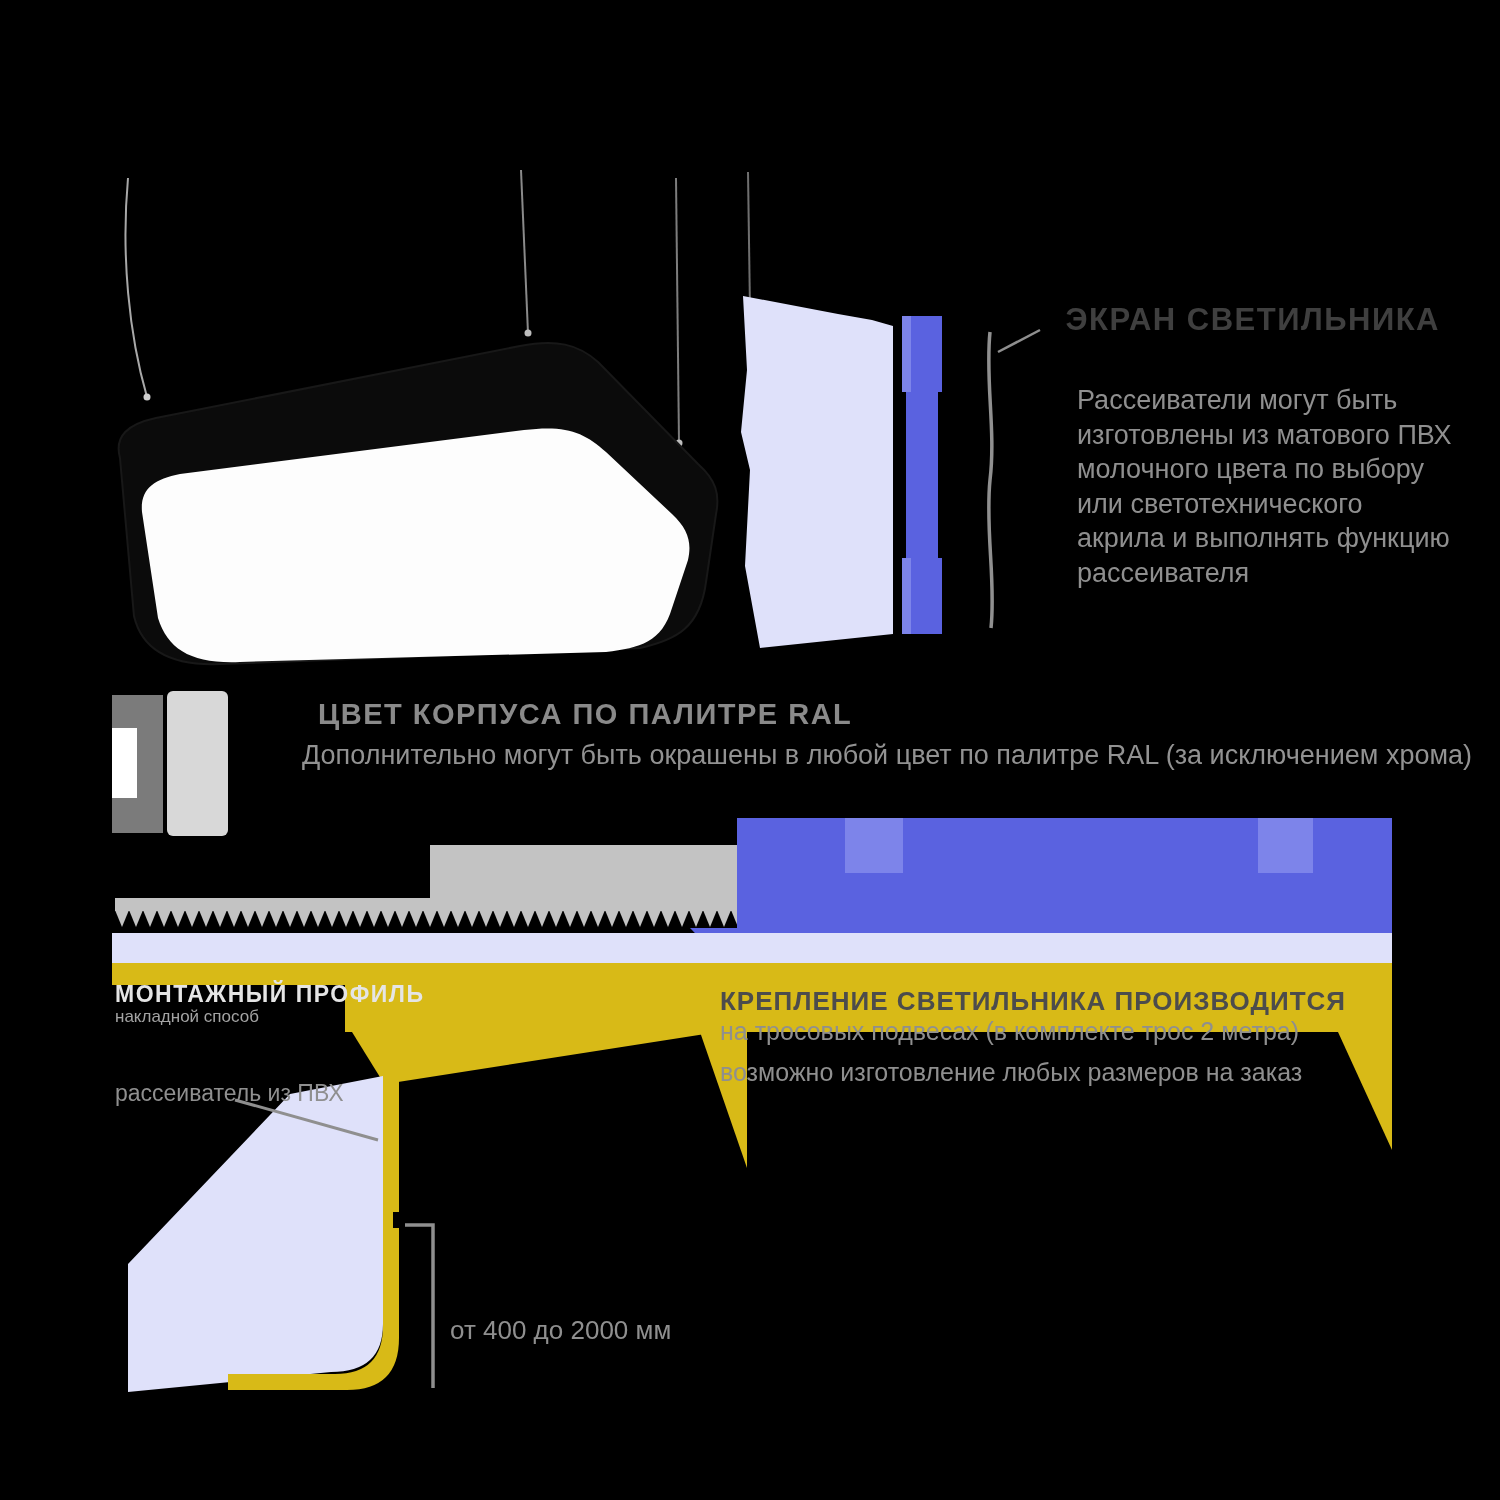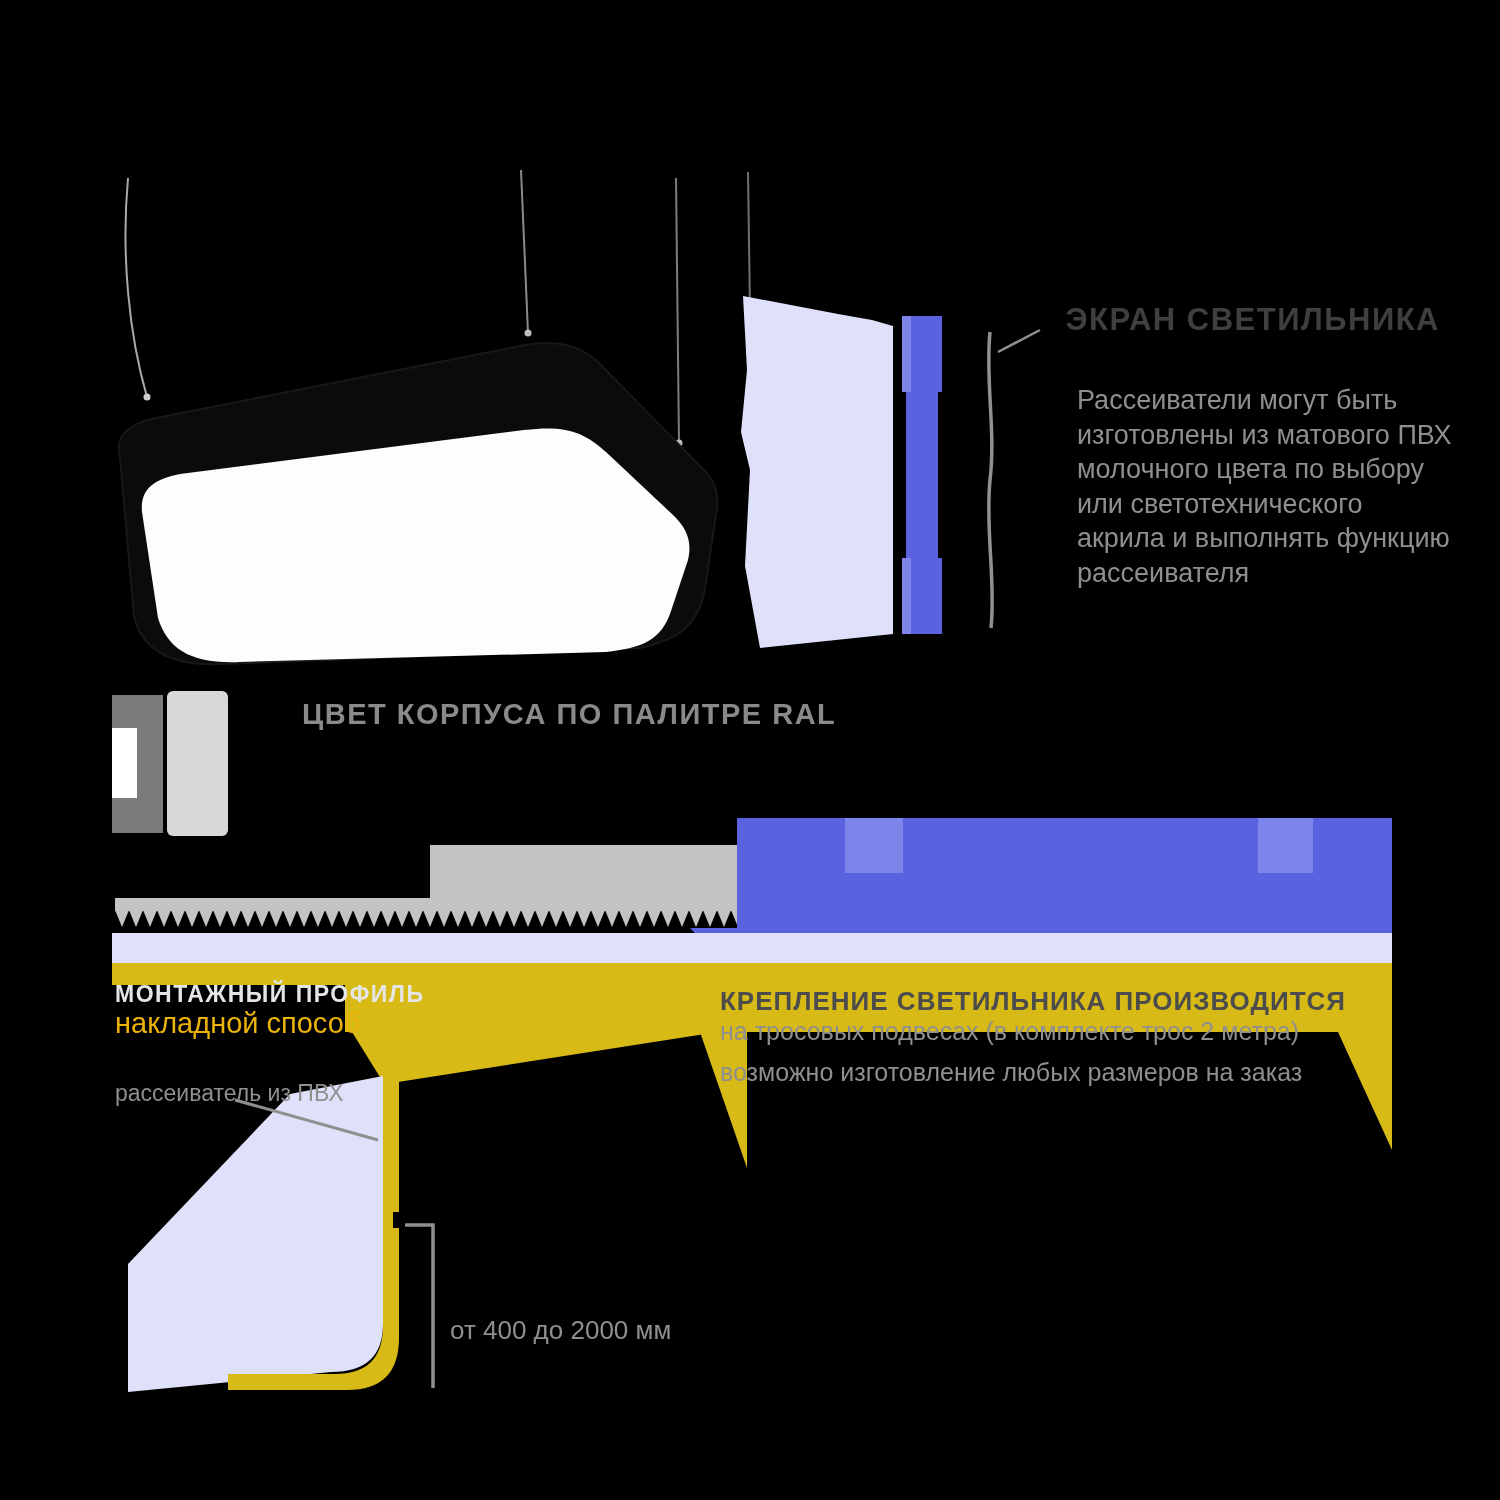--- a/index.html
+++ b/index.html
@@ -6,21 +6,21 @@
   .canvas{position:relative;width:1500px;height:1500px;background:#000;overflow:hidden;
           font-family:"Liberation Sans", sans-serif;}
   .abs{position:absolute;}
   .txt{position:absolute;color:#8f8f8f;}
   .caps{text-transform:uppercase;font-weight:bold;letter-spacing:1.5px;}
   .heading-dark{color:#3f3f3f;font-size:31px;}
   .body-gray{color:#8f8f8f;font-size:27px;line-height:34.5px;}
   .ral-heading{color:#8a8a8a;font-size:29px;}
   .ral-body{color:#929292;font-size:27px;white-space:nowrap;}
   .ml-title{color:#e5e5e5;font-size:23px;}
-  .ml-sub{color:#eab308;font-size:29px;}
+  .ml-sub{color:#a3a3a3;font-size:17px;}
   .ml-part{color:#8f8f8f;font-size:23px;}
   .ml-dim{color:#8f8f8f;font-size:26px;white-space:nowrap;}
   .mr-wrap{left:720px;top:986px;width:672px;}
   .mr-heading{color:#4c4c4c;font-size:26px;letter-spacing:1px;}
   .mr-line{color:#8f8f8f;font-size:25px;}
 </style>
 </head>
 <body>
 
 <div class="canvas">
@@ -97,21 +97,22 @@
   <div class="txt caps heading-dark abs" style="left:1020px;top:302px;width:420px;text-align:right;">ЭКРАН СВЕТИЛЬНИКА</div>
   <div class="txt body-gray abs" style="left:1045px;top:383px;width:430px;margin-left:32px;">
     <div>Рассеиватели могут быть</div>
     <div>изготовлены из матового ПВХ</div>
     <div>молочного цвета по выбору</div>
     <div>или светотехнического</div>
     <div>акрила и выполнять функцию</div>
     <div>рассеивателя</div>
   </div>
 
-  <div class="txt caps ral-heading abs" style="left:302px;top:698px;">ЦВЕТ КОРПУСА ПО ПАЛИТРЕ RAL</div>
+  <div class="txt caps ral-heading abs" style="left:318px;top:698px;">ЦВЕТ КОРПУСА ПО ПАЛИТРЕ RAL</div>
+  <div class="txt ral-body abs" style="left:302px;top:740px;">Дополнительно могут быть окрашены в любой цвет по палитре RAL (за исключением хрома)</div>
 
   <div class="txt caps ml-title abs" style="left:115px;top:981px;">МОНТАЖНЫЙ ПРОФИЛЬ</div>
   <div class="txt ml-sub abs" style="left:115px;top:1007px;">накладной способ</div>
   <div class="txt ml-part abs" style="left:115px;top:1080px;">рассеиватель из ПВХ</div>
   <div class="txt ml-dim abs" style="left:450px;top:1315px;text-align:right;">от 400 до 2000 мм</div>
 
   <div class="abs mr-wrap">
     <div class="caps mr-heading">КРЕПЛЕНИЕ СВЕТИЛЬНИКА ПРОИЗВОДИТСЯ</div>
     <div class="mr-line">на тросовых подвесах (в комплекте трос 2 метра)</div>
     <div class="mr-line" style="margin-top:12px;">возможно изготовление любых размеров на заказ</div>

